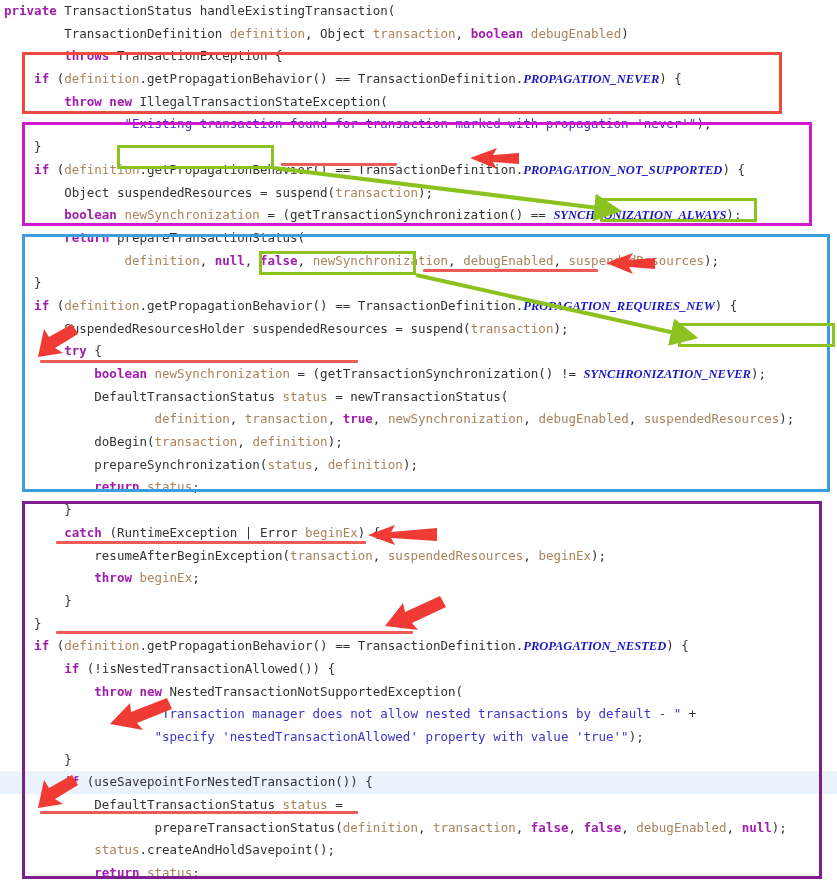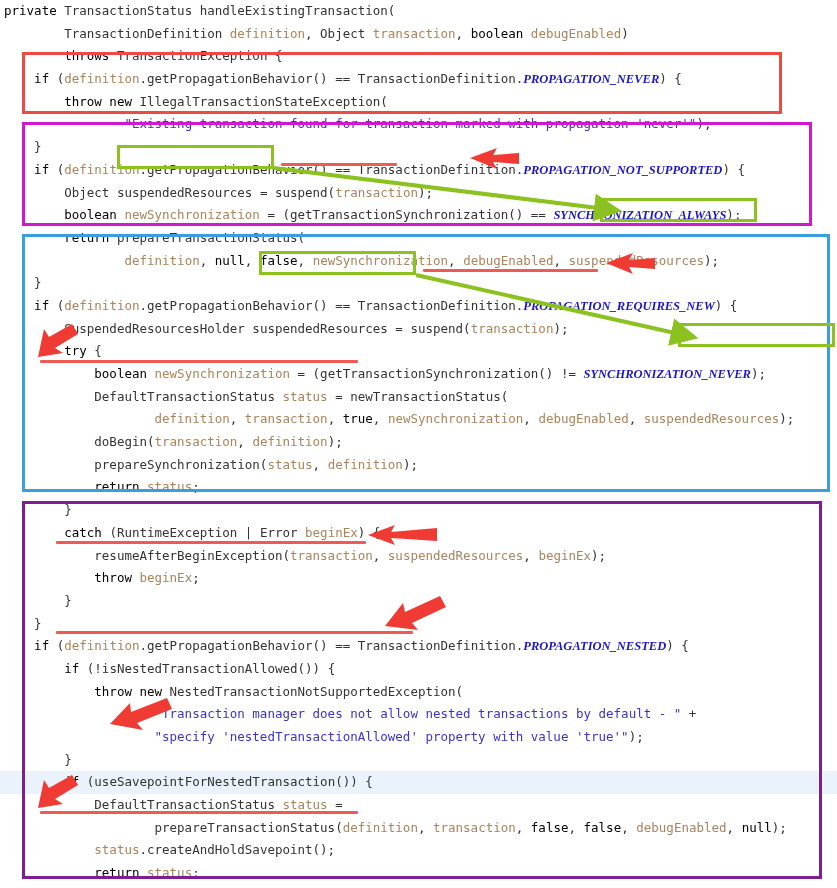--- a/index.html
+++ b/index.html
@@ -10,21 +10,21 @@
   }
   #code{
     position:absolute;left:0;top:0;width:837px;height:888px;
     font-size:12.5px;line-height:22.7px;
     white-space:pre;
     color:#2b2b2b;
   }
   .ln{position:relative;height:22.7px;padding-left:4px;}
   .ln.hl{background:#eaf2fb;}
   
-  .kw   {color:#000000;font-weight:normal;}      
+  .kw   {color:#a21caf;font-weight:bold;}      
   .typ  {color:#333333;}                        
   .id   {color:#a9845c;}                        
   .str  {color:#3a34c8;}                        
   .cst  {color:#1a16c4;font-weight:bold;font-style:italic;font-family:Liberation Serif, serif;} 
   .pn   {color:#3f3f3f;}                        
 
   
   #overlay{position:absolute;left:0;top:0;width:837px;height:888px;pointer-events:none;}
   .box{position:absolute;box-sizing:border-box;background:transparent;}
   .box-red    {border:3px solid #ef4a42;}

